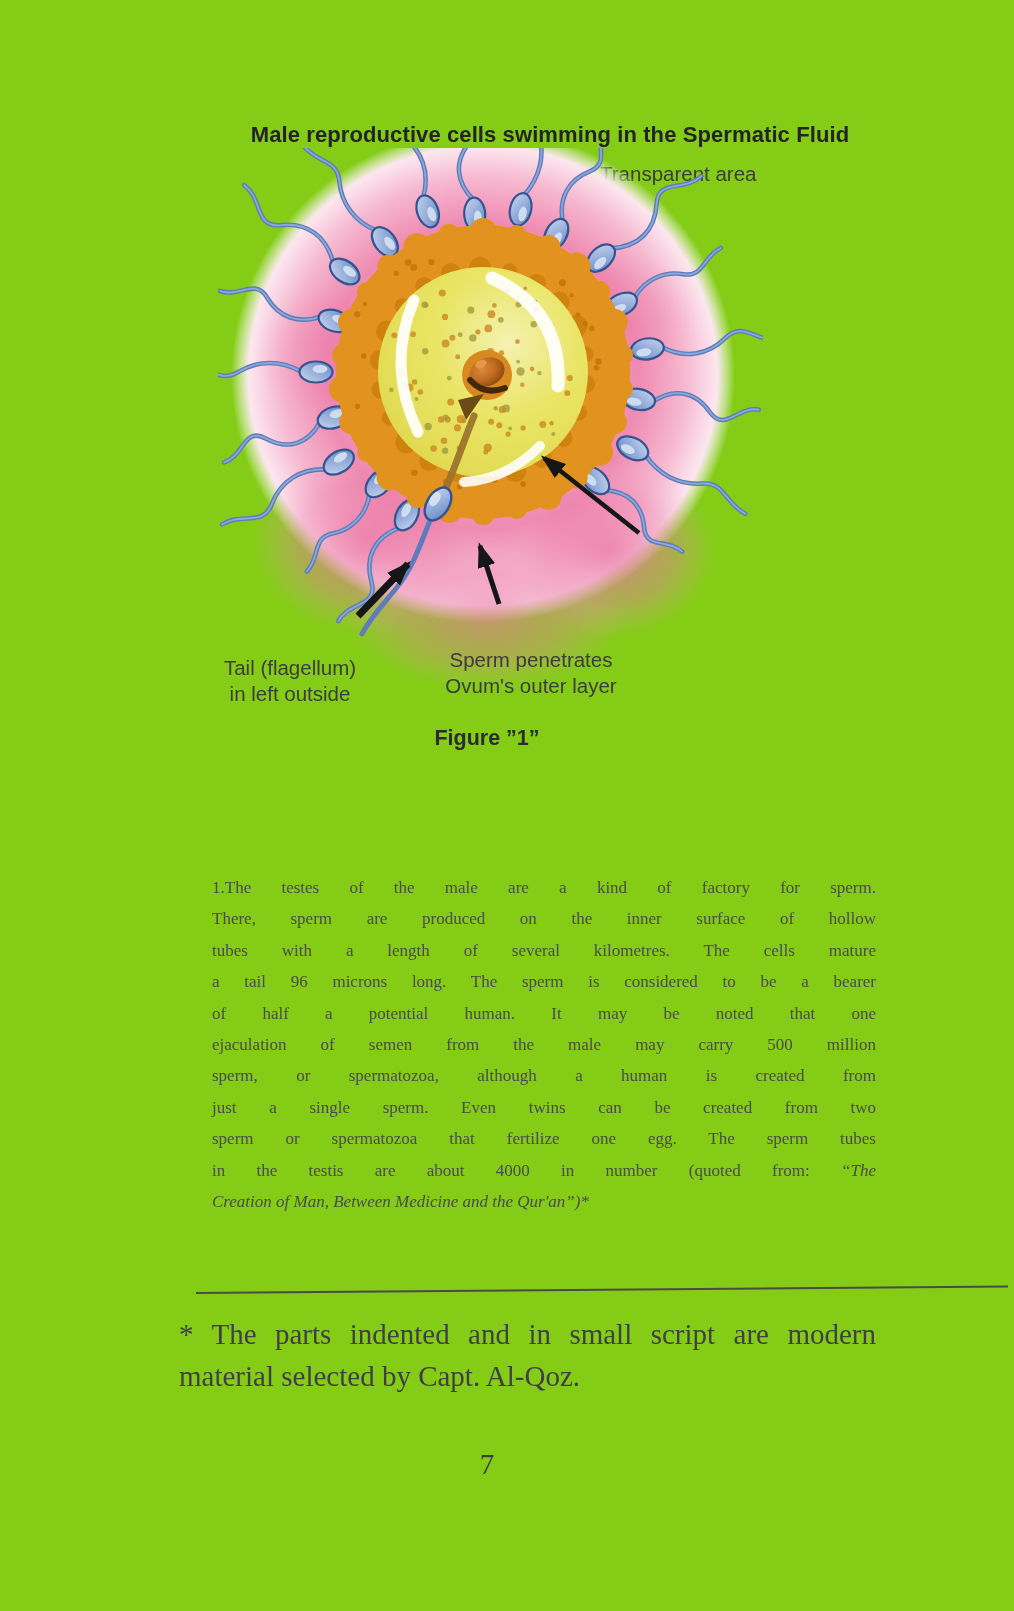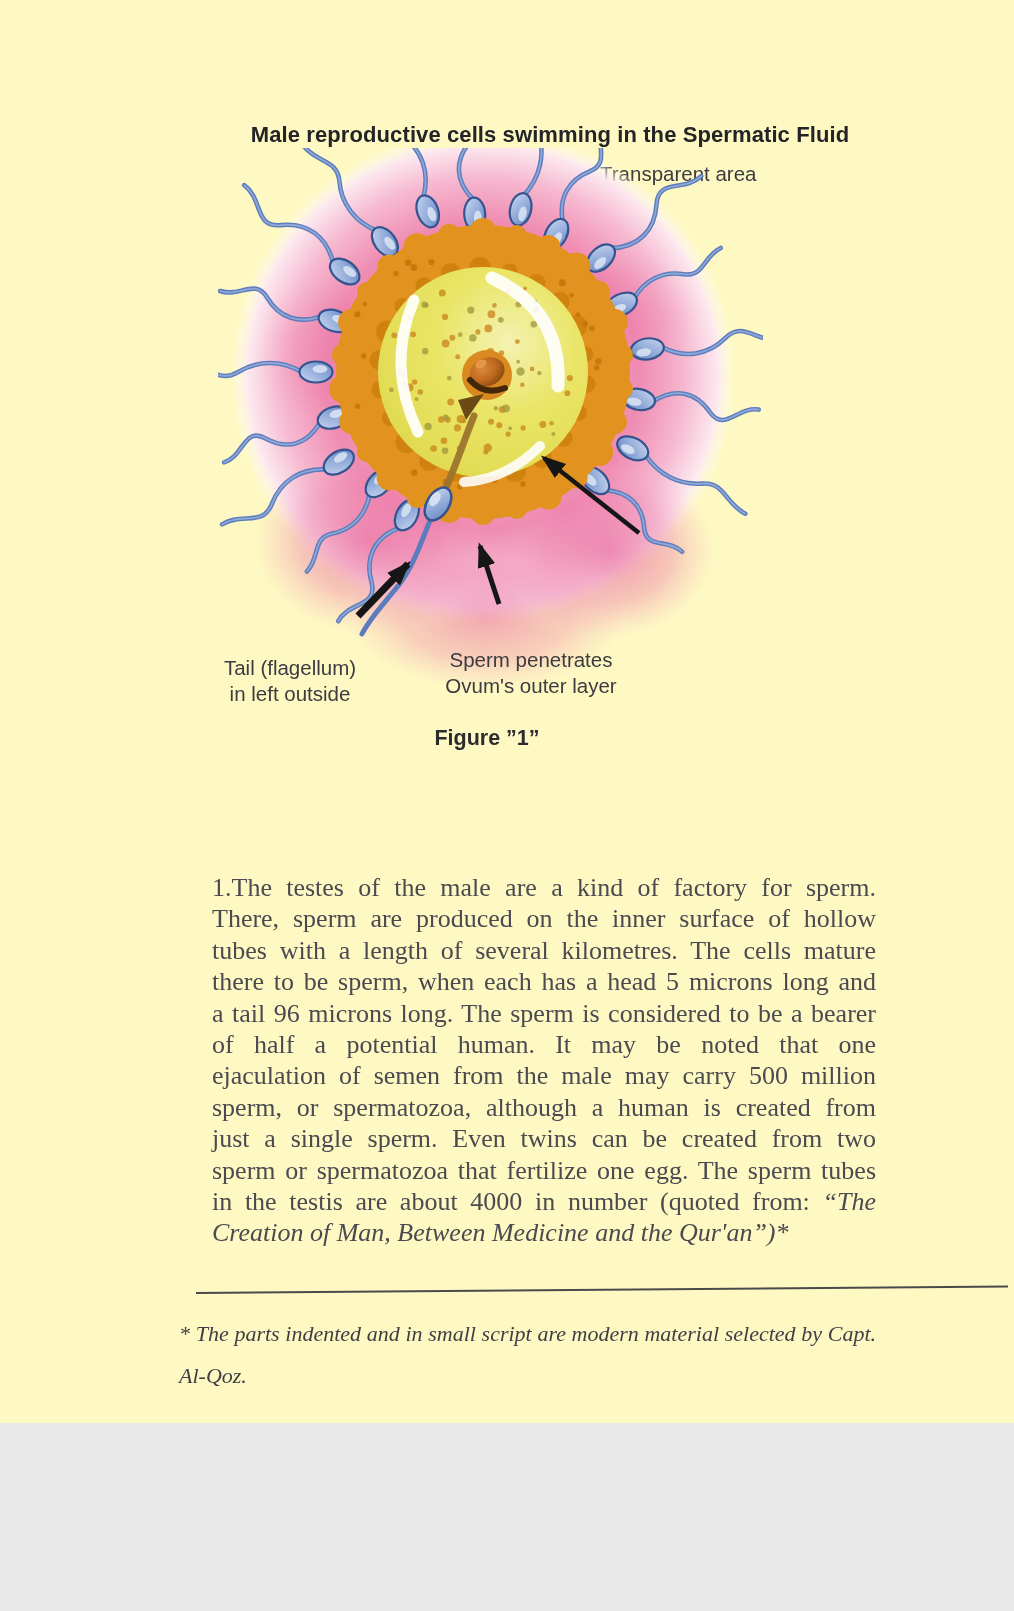--- a/index.html
+++ b/index.html
@@ -1,40 +1,40 @@
 <!DOCTYPE html>
 <html><head>
 <meta charset="utf-8">
 <style>
   html,body{margin:0;padding:0;background:#e8e8e8;}
-  .page{position:relative;width:1014px;height:1423px;background:#fef9c3;overflow:hidden;
+  .page{position:relative;width:1014px;height:1611px;background:#84cc16;overflow:hidden;
         font-family:"Liberation Sans",sans-serif;}
   .abs{position:absolute;}
   .sans{font-family:"Liberation Sans",sans-serif;color:#35353a;}
   .serif{font-family:"Liberation Serif",serif;color:#46464c;}
 
   .fig-title{left:240px;top:122px;width:620px;text-align:center;
              font-size:22px;font-weight:bold;color:#242428;letter-spacing:.1px;}
   .lbl{font-size:20.5px;line-height:26px;color:#3b3b40;}
   .lbl-transparent{left:600px;top:161px;width:200px;}
   .lbl-tail{left:208px;top:615px;width:164px;text-align:center;margin-top:40px;}
   .lbl-penetrates{left:438px;top:611px;width:186px;text-align:center;margin-top:36px;}
   .lbl-nucleus{left:616px;top:582px;width:262px;text-align:center;}
   .fig-caption{left:387px;top:726px;width:200px;text-align:center;
                font-size:21.5px;font-weight:bold;color:#2c2c30;}
 
-  .para{left:212px;top:872px;width:664px;font-size:26px;color:#4a4a50;}
+  .para{left:212px;top:872px;width:664px;font-size:17px;color:#4a4a50;}
   .pline{text-align:justify;text-align-last:justify;line-height:31.4px;white-space:normal;}
   .pline.last{text-align:right;text-align-last:left;}
   .pline i{font-style:italic;}
 
   .rule{left:196px;top:1292px;width:812px;height:0;border-top:2.5px solid #4a4a4a;
         transform:rotate(-0.45deg);transform-origin:left center;}
-  .footnote{left:179px;top:1313px;width:697px;font-size:22px;line-height:42px;
-            color:#3f3f45;text-align:justify;font-style:italic;}
+  .footnote{left:179px;top:1313px;width:697px;font-size:29px;line-height:42px;
+            color:#3f3f45;text-align:justify;}
   .pageno{left:387px;top:1448px;width:200px;text-align:center;font-size:29px;color:#3c3c42;}
 
   svg{position:absolute;left:218px;top:148px;}
 </style>
 </head>
 <body>
 
 <div class="page">
 
   <div class="abs sans fig-title">Male reproductive cells swimming in the Spermatic Fluid</div>
@@ -379,21 +379,20 @@
     <div>Ovum's outer layer</div>
   </div>
 
 
   <div class="abs sans fig-caption">Figure ”1”</div>
 
   <div id="paragraph" class="abs serif para">
       <div class="pline"><span>1.The testes of the male are a kind of factory for sperm.</span></div>
       <div class="pline"><span>There, sperm are produced on the inner surface of hollow</span></div>
       <div class="pline"><span>tubes with a length of several kilometres. The cells mature</span></div>
-      <div class="pline"><span>there to be sperm, when each has a head 5 microns long and</span></div>
       <div class="pline"><span>a tail 96 microns long. The sperm is considered to be a bearer</span></div>
       <div class="pline"><span>of half a potential human. It may be noted that one</span></div>
       <div class="pline"><span>ejaculation of semen from the male may carry 500 million</span></div>
       <div class="pline"><span>sperm, or spermatozoa, although a human is created from</span></div>
       <div class="pline"><span>just a single sperm. Even twins can be created from two</span></div>
       <div class="pline"><span>sperm or spermatozoa that fertilize one egg. The sperm tubes</span></div>
       <div class="pline"><span>in the testis are about 4000 in number (quoted from: </span><i>“The</i></div>
       <div class="pline last"><i>Creation of Man, Between Medicine and the Qur'an”)*</i></div>
     </div>
 

